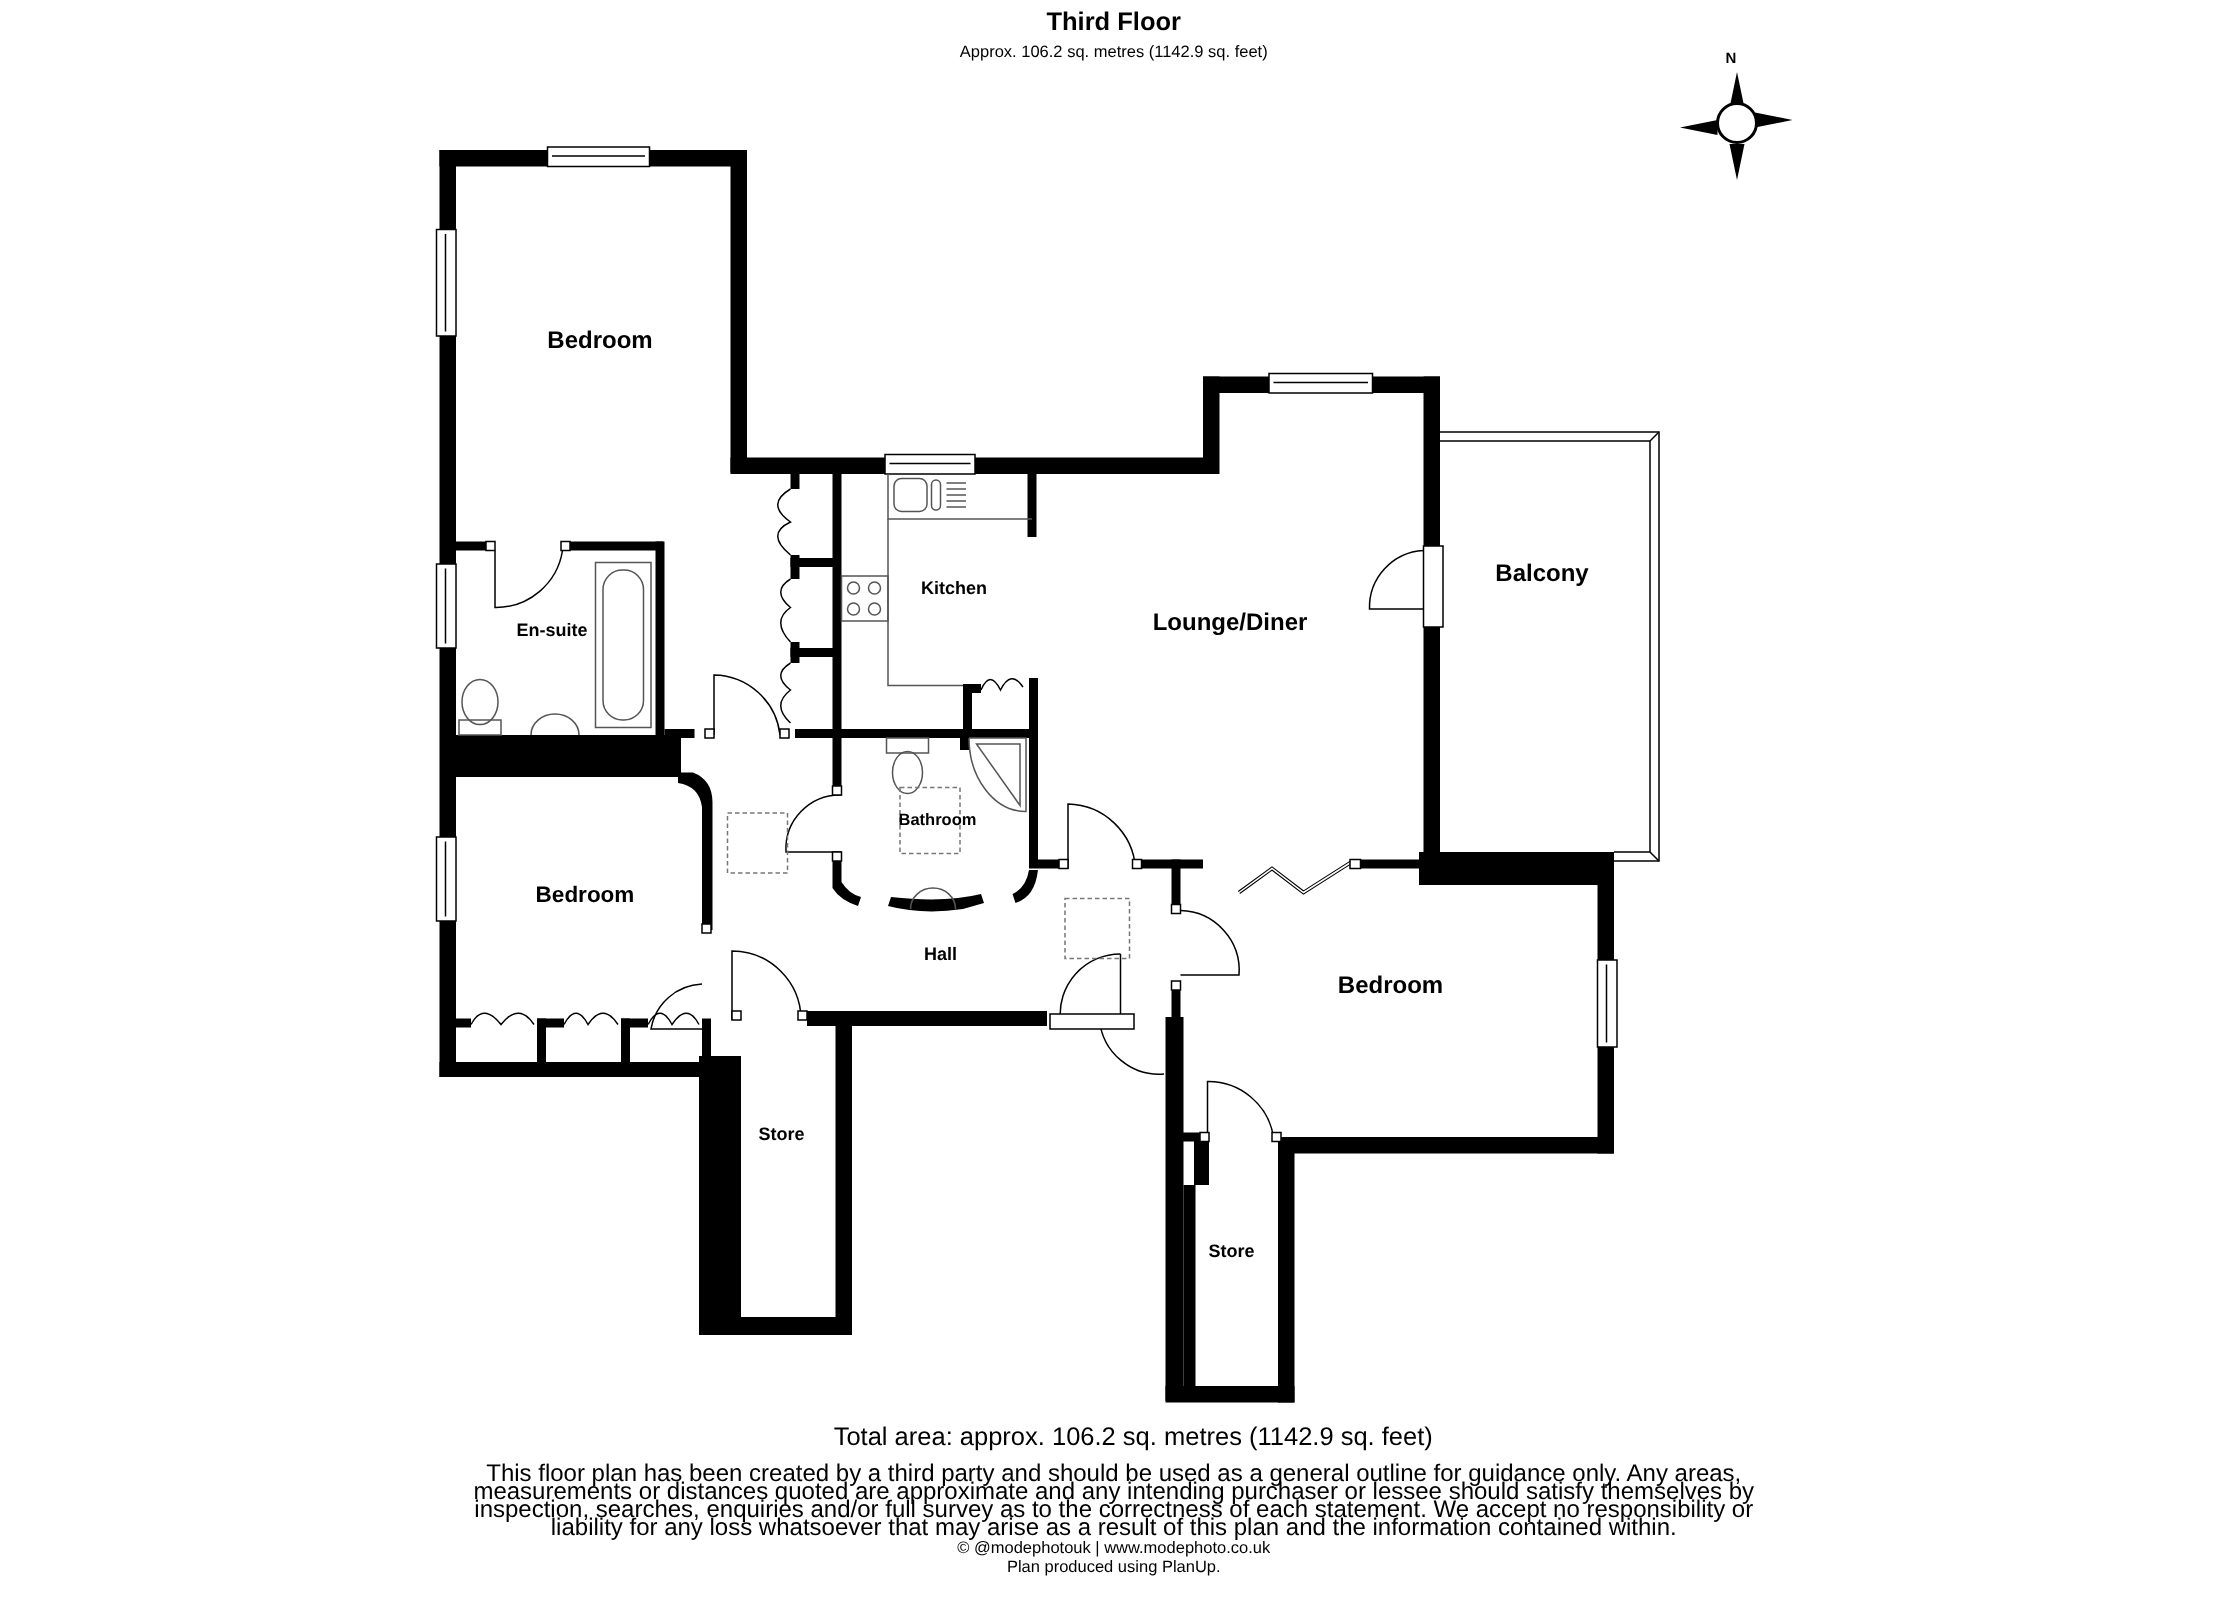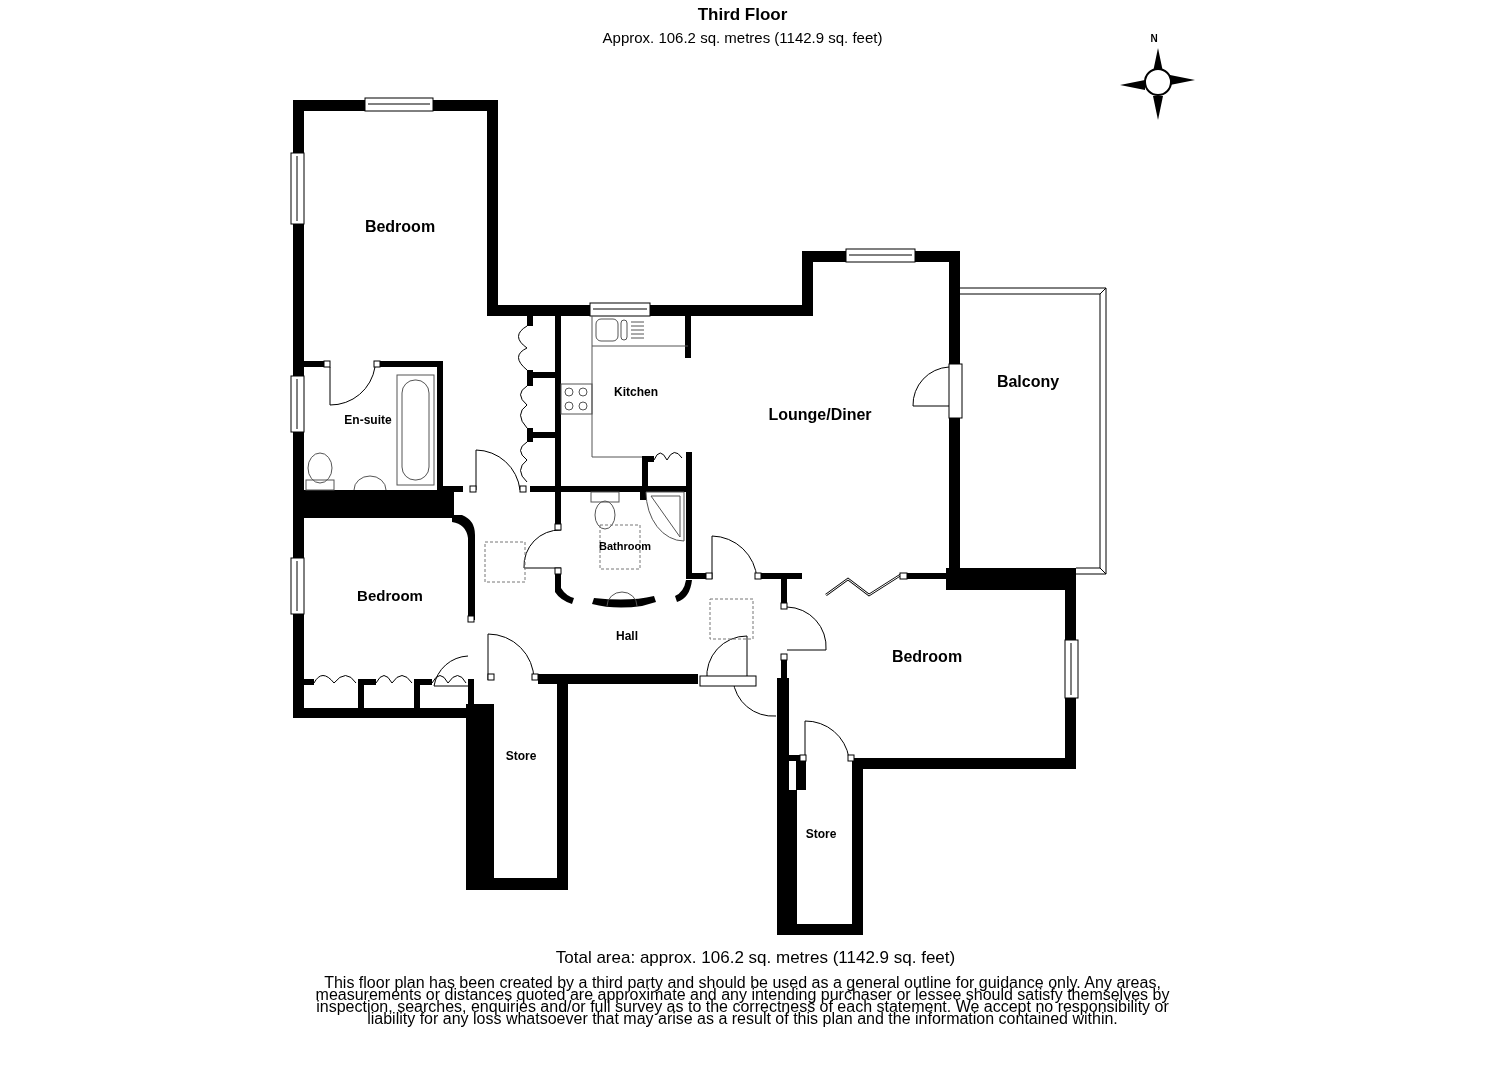--- a/index.html
+++ b/index.html
@@ -1,18 +1,18 @@
 <!DOCTYPE html>
 <html><head>
 <meta charset="utf-8">
 <style>
   html, body { margin: 0; padding: 0; background: #ffffff; }
   body { width: 1485px; height: 1080px; position: relative; overflow: hidden; font-family: "Liberation Sans", sans-serif; color: #000; }
   .title { position: absolute; left: 0; width: 1485px; top: 5px; text-align: center; font-weight: bold; font-size: 17px; }
-  .subtitle { position: absolute; left: 0; width: 1485px; top: 29px; text-align: center; font-size: 15px; }
+  .subtitle { position: absolute; left: 0; width: 1485px; top: 29px; text-align: center; font-size: 11px; }
   .plan { position: absolute; left: 0; top: 0; }
   .room-label { font-family: "Liberation Sans", sans-serif; font-weight: bold; fill: #000; }
   .total { position: absolute; left: 0; width: 1485px; top: 948px; text-align: center; font-size: 17px; margin-left: 13px; }
   .disclaimer { position: absolute; left: 290px; width: 905px; top: 977px; text-align: center; font-size: 16px; line-height: 12px; }
   .credit { position: absolute; left: 0; width: 1485px; top: 1026px; text-align: center; font-size: 11px; line-height: 13px; }
   .footer-title { position: absolute; left: 0; width: 1485px; top: 1057px; text-align: center; font-weight: bold; font-size: 19px; margin-top: 26px; }
 </style>
 </head>
 <body>
 
@@ -227,14 +227,16 @@
     <text class="room-label" x="627" y="640" font-size="12" text-anchor="middle">Hall</text>
     <text class="room-label" x="927" y="662" font-size="16" text-anchor="middle">Bedroom</text>
     <text class="room-label" x="521" y="760" font-size="12" text-anchor="middle">Store</text>
     <text class="room-label" x="821" y="838" font-size="12" text-anchor="middle">Store</text>
   </g>
 </svg>
 
 <div class="total">Total area: approx. 106.2 sq. metres (1142.9 sq. feet)</div>
 <div class="disclaimer">This floor plan has been created by a third party and should be used as a general outline for guidance only. Any areas, measurements or distances quoted are approximate and any intending purchaser or lessee should satisfy themselves by inspection, searches, enquiries and/or full survey as to the correctness of each statement. We accept no responsibility or liability for any loss whatsoever that may arise as a result of this plan and the information contained within.</div>
 <div class="credit">
+  <div>© @modephotouk | www.modephoto.co.uk</div>
+  <div>Plan produced using PlanUp.</div>
 </div>
 <div class="footer-title">Standon Mill</div>
 
 </body></html>

